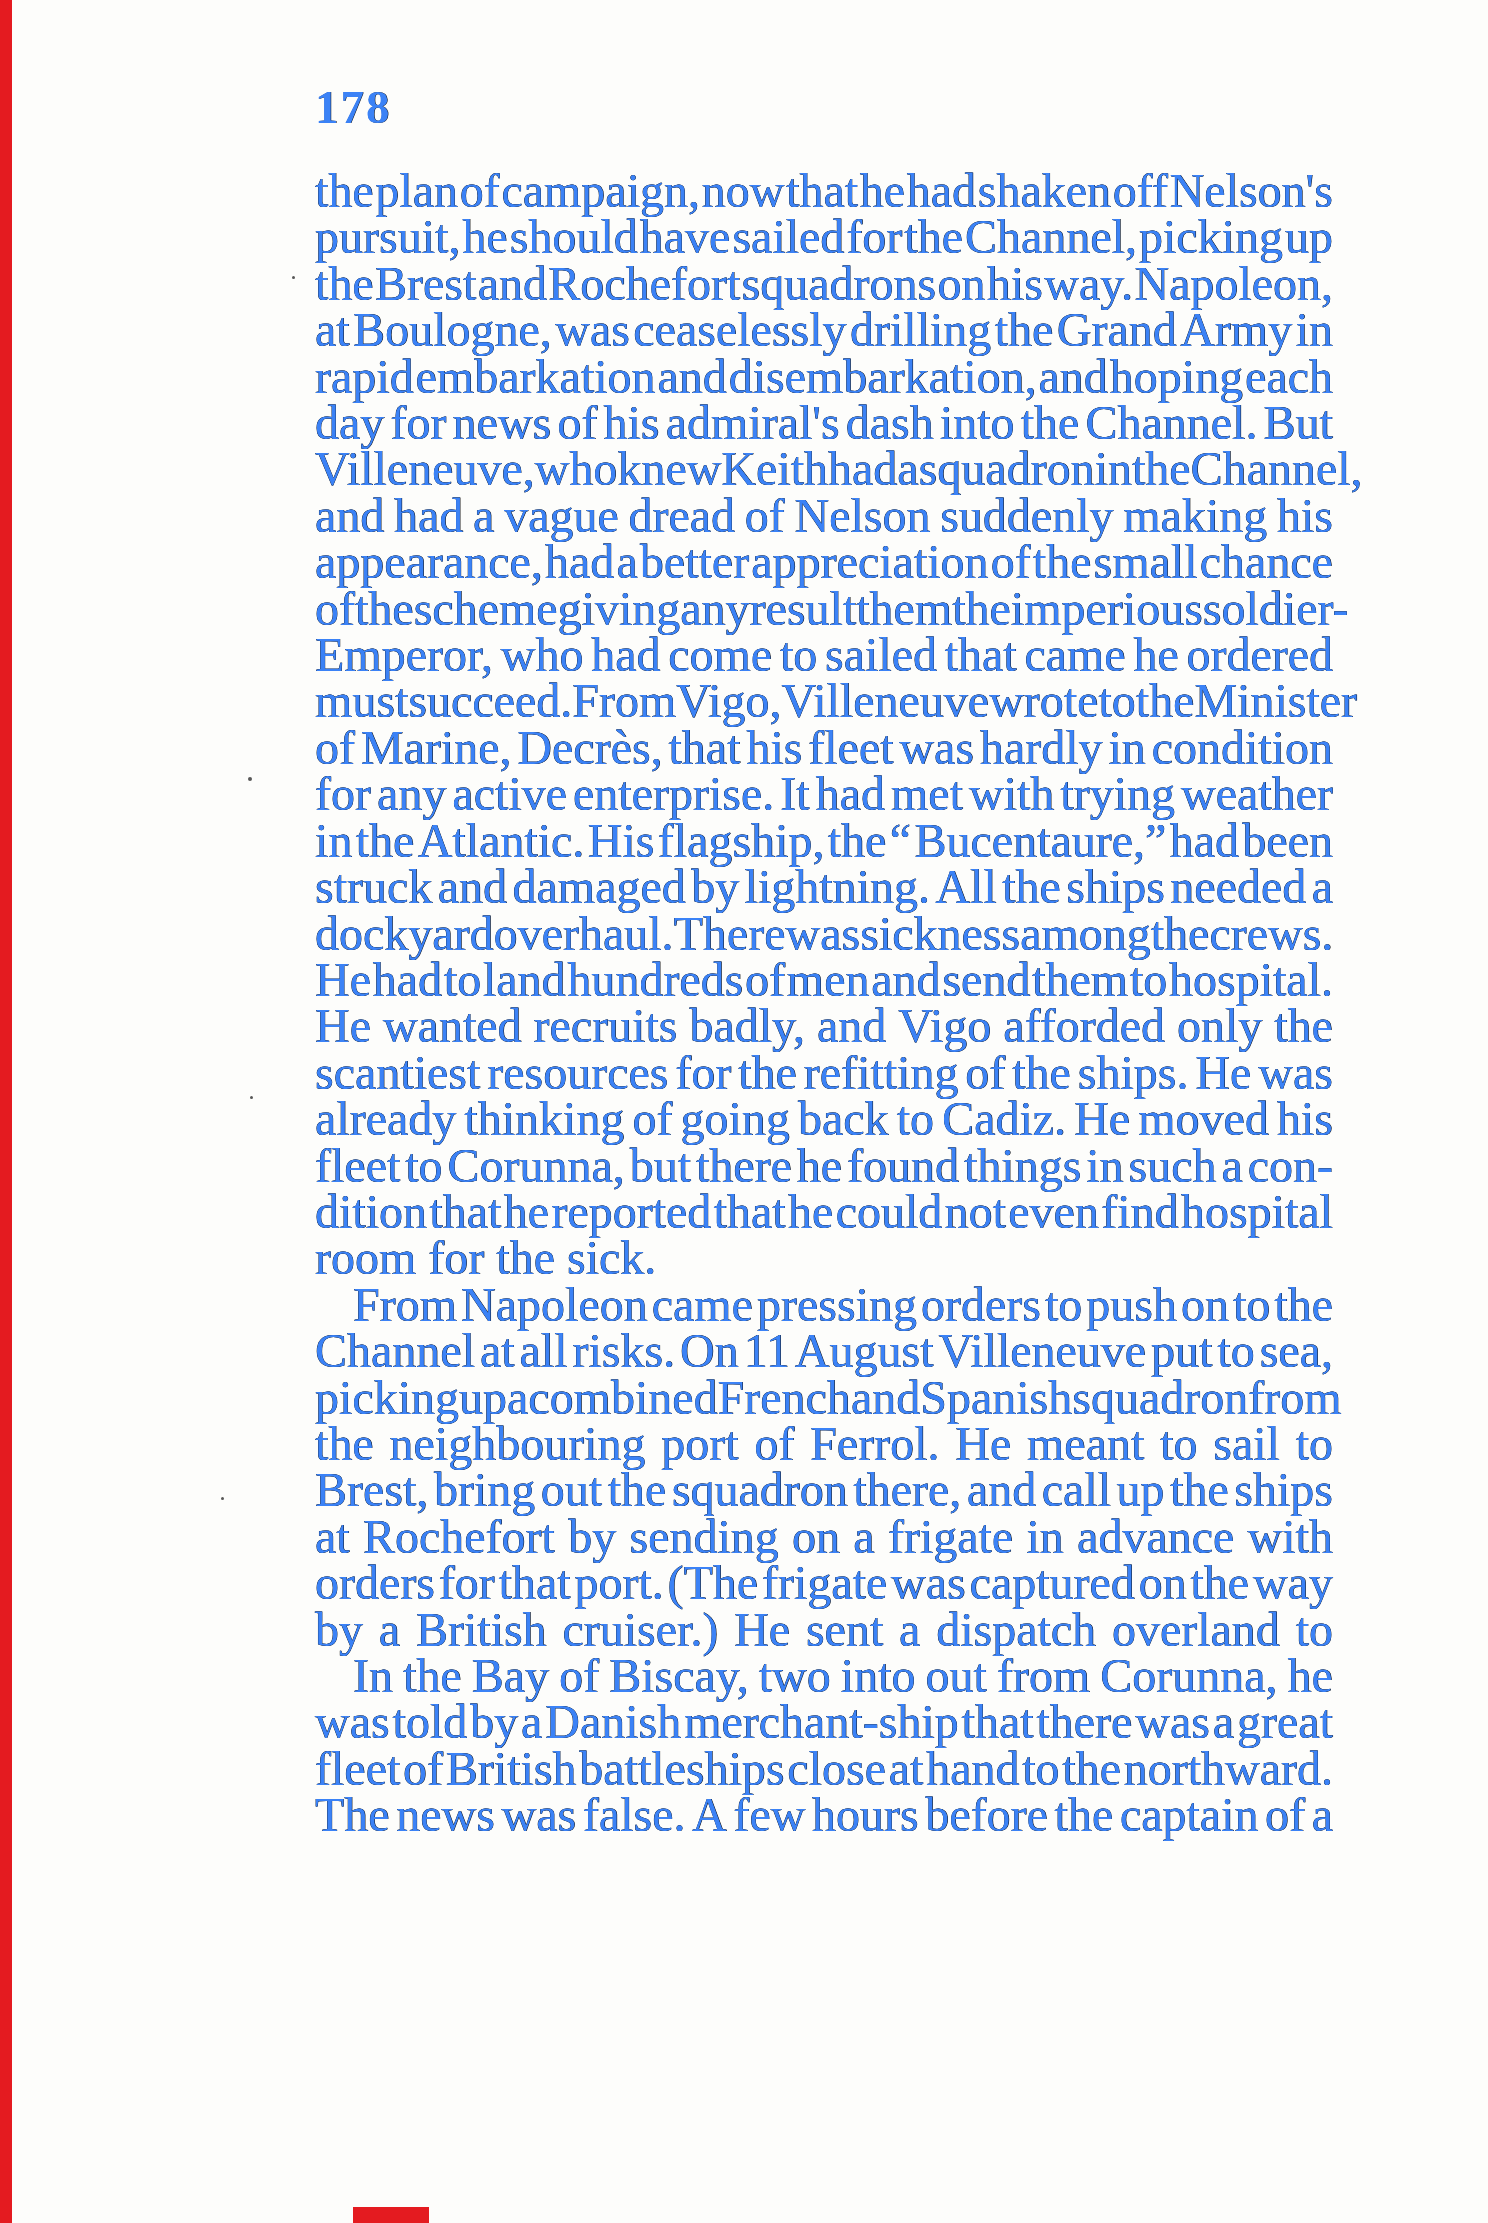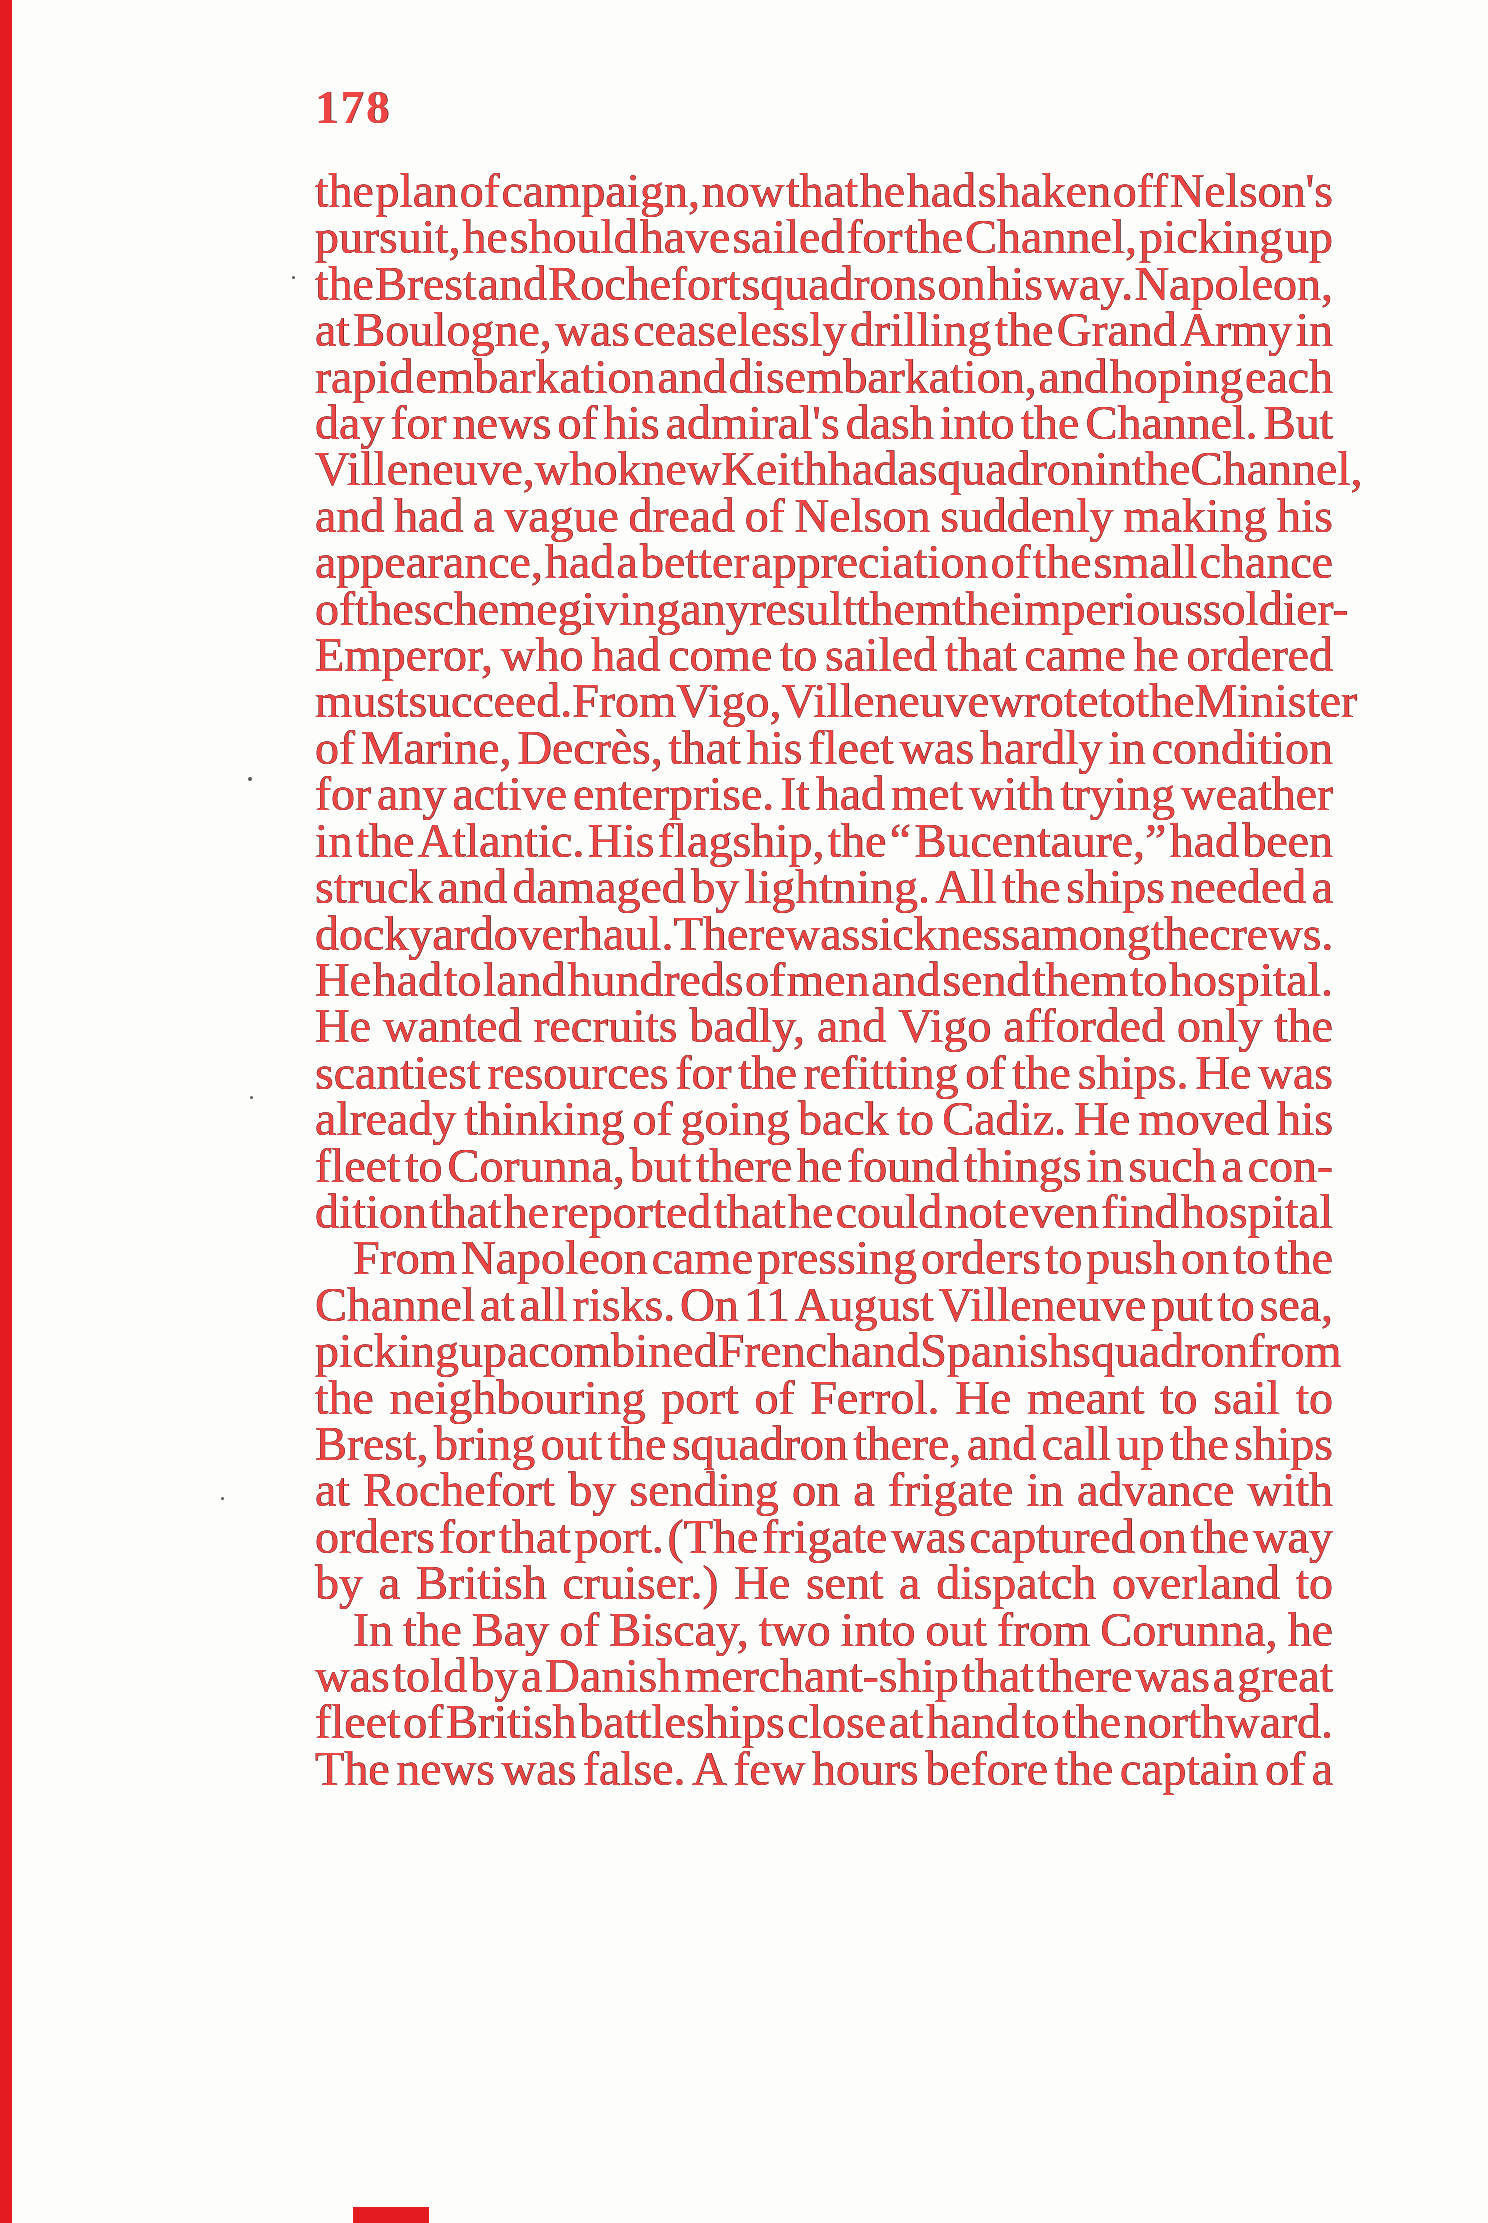--- a/index.html
+++ b/index.html
@@ -70,21 +70,21 @@
   .ink-speck{
     position:absolute;
     background:#3a3a3a;
     border-radius:50%;
     opacity:0.85;
   }
 </style>
 </head>
 <body>
 
-<div class="page" style="background: rgb(253, 253, 251); color: #ef4444;">
+<div class="page" style="background: rgb(253, 253, 251); color: #3b82f6;">
 
   <div class="red-edge" style="background: rgb(228, 27, 32);"></div>
   <div class="red-tick" style="background: rgb(228, 27, 32);"></div>
 
   <div class="header">
     <div class="page-number">178</div>
   </div>
 
   <div class="body-text">
       <div class="line">
@@ -353,20 +353,21 @@
         <span>he</span>
         <span>reported</span>
         <span>that</span>
         <span>he</span>
         <span>could</span>
         <span>not</span>
         <span>even</span>
         <span>find</span>
         <span>hospital</span>
       </div>
+      <div class="line par-end">room for the sick.</div>
       <div class="line indent">
         <span>From</span>
         <span>Napoleon</span>
         <span>came</span>
         <span>pressing</span>
         <span>orders</span>
         <span>to</span>
         <span>push</span>
         <span>on</span>
         <span>to</span>

